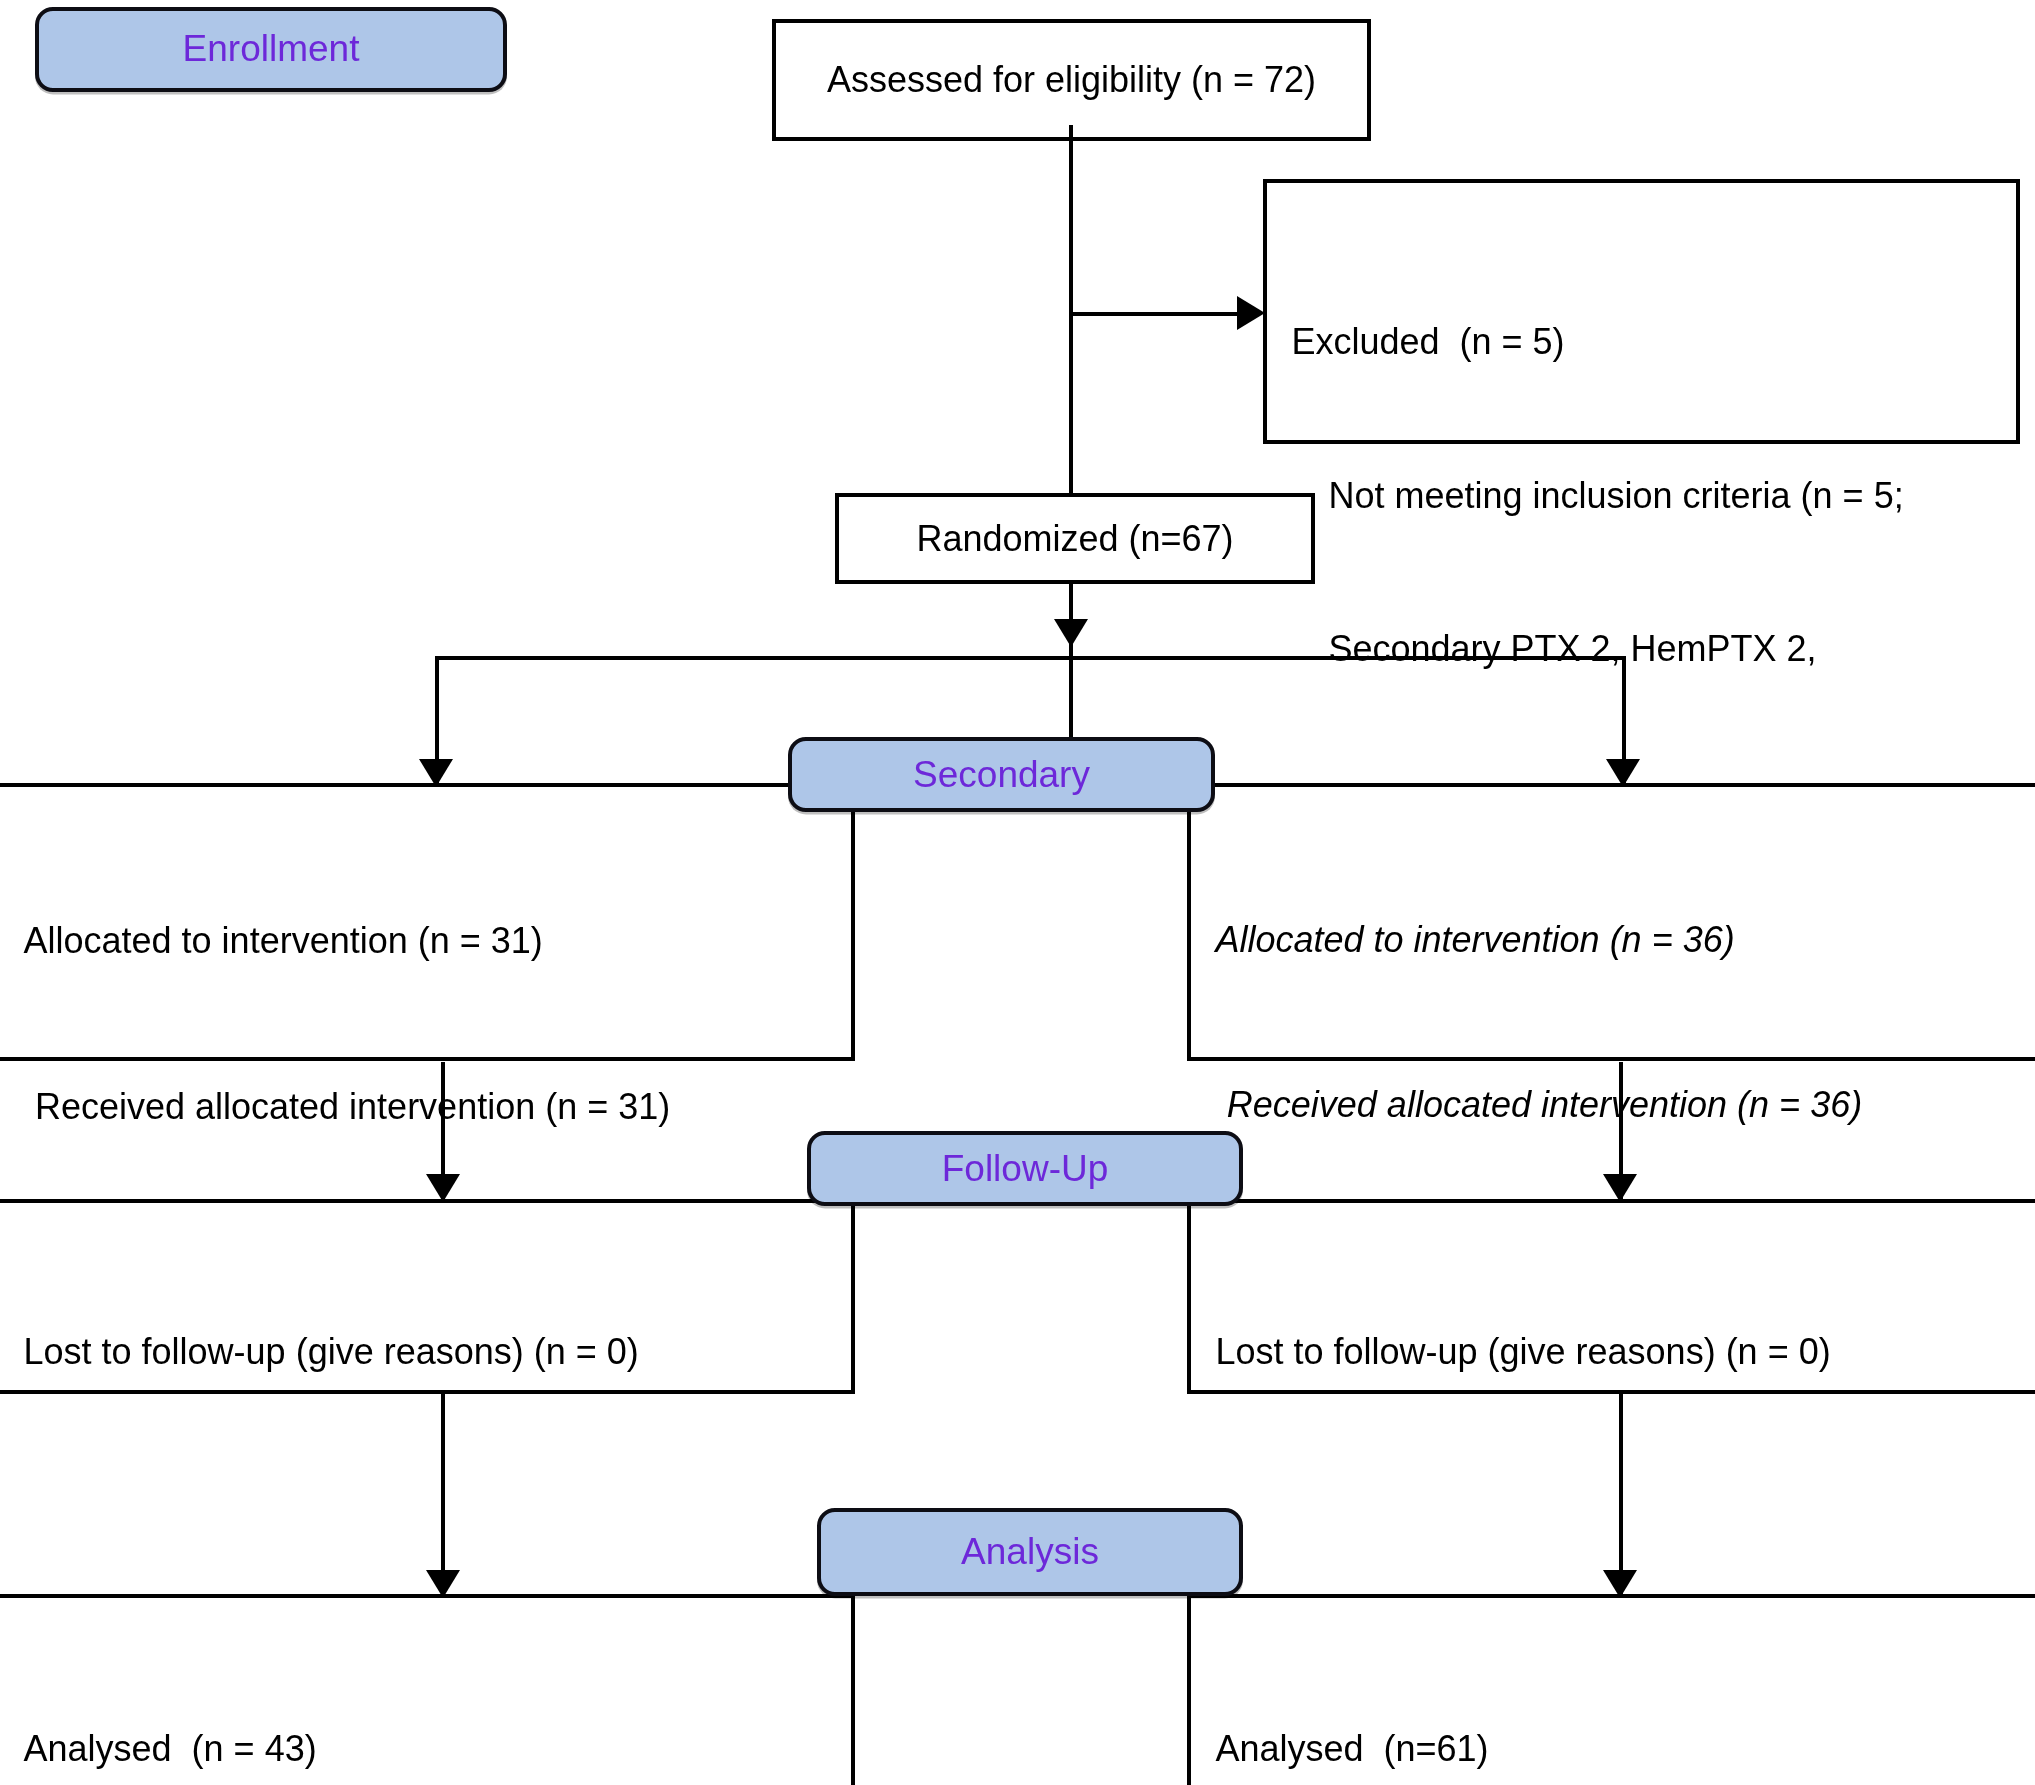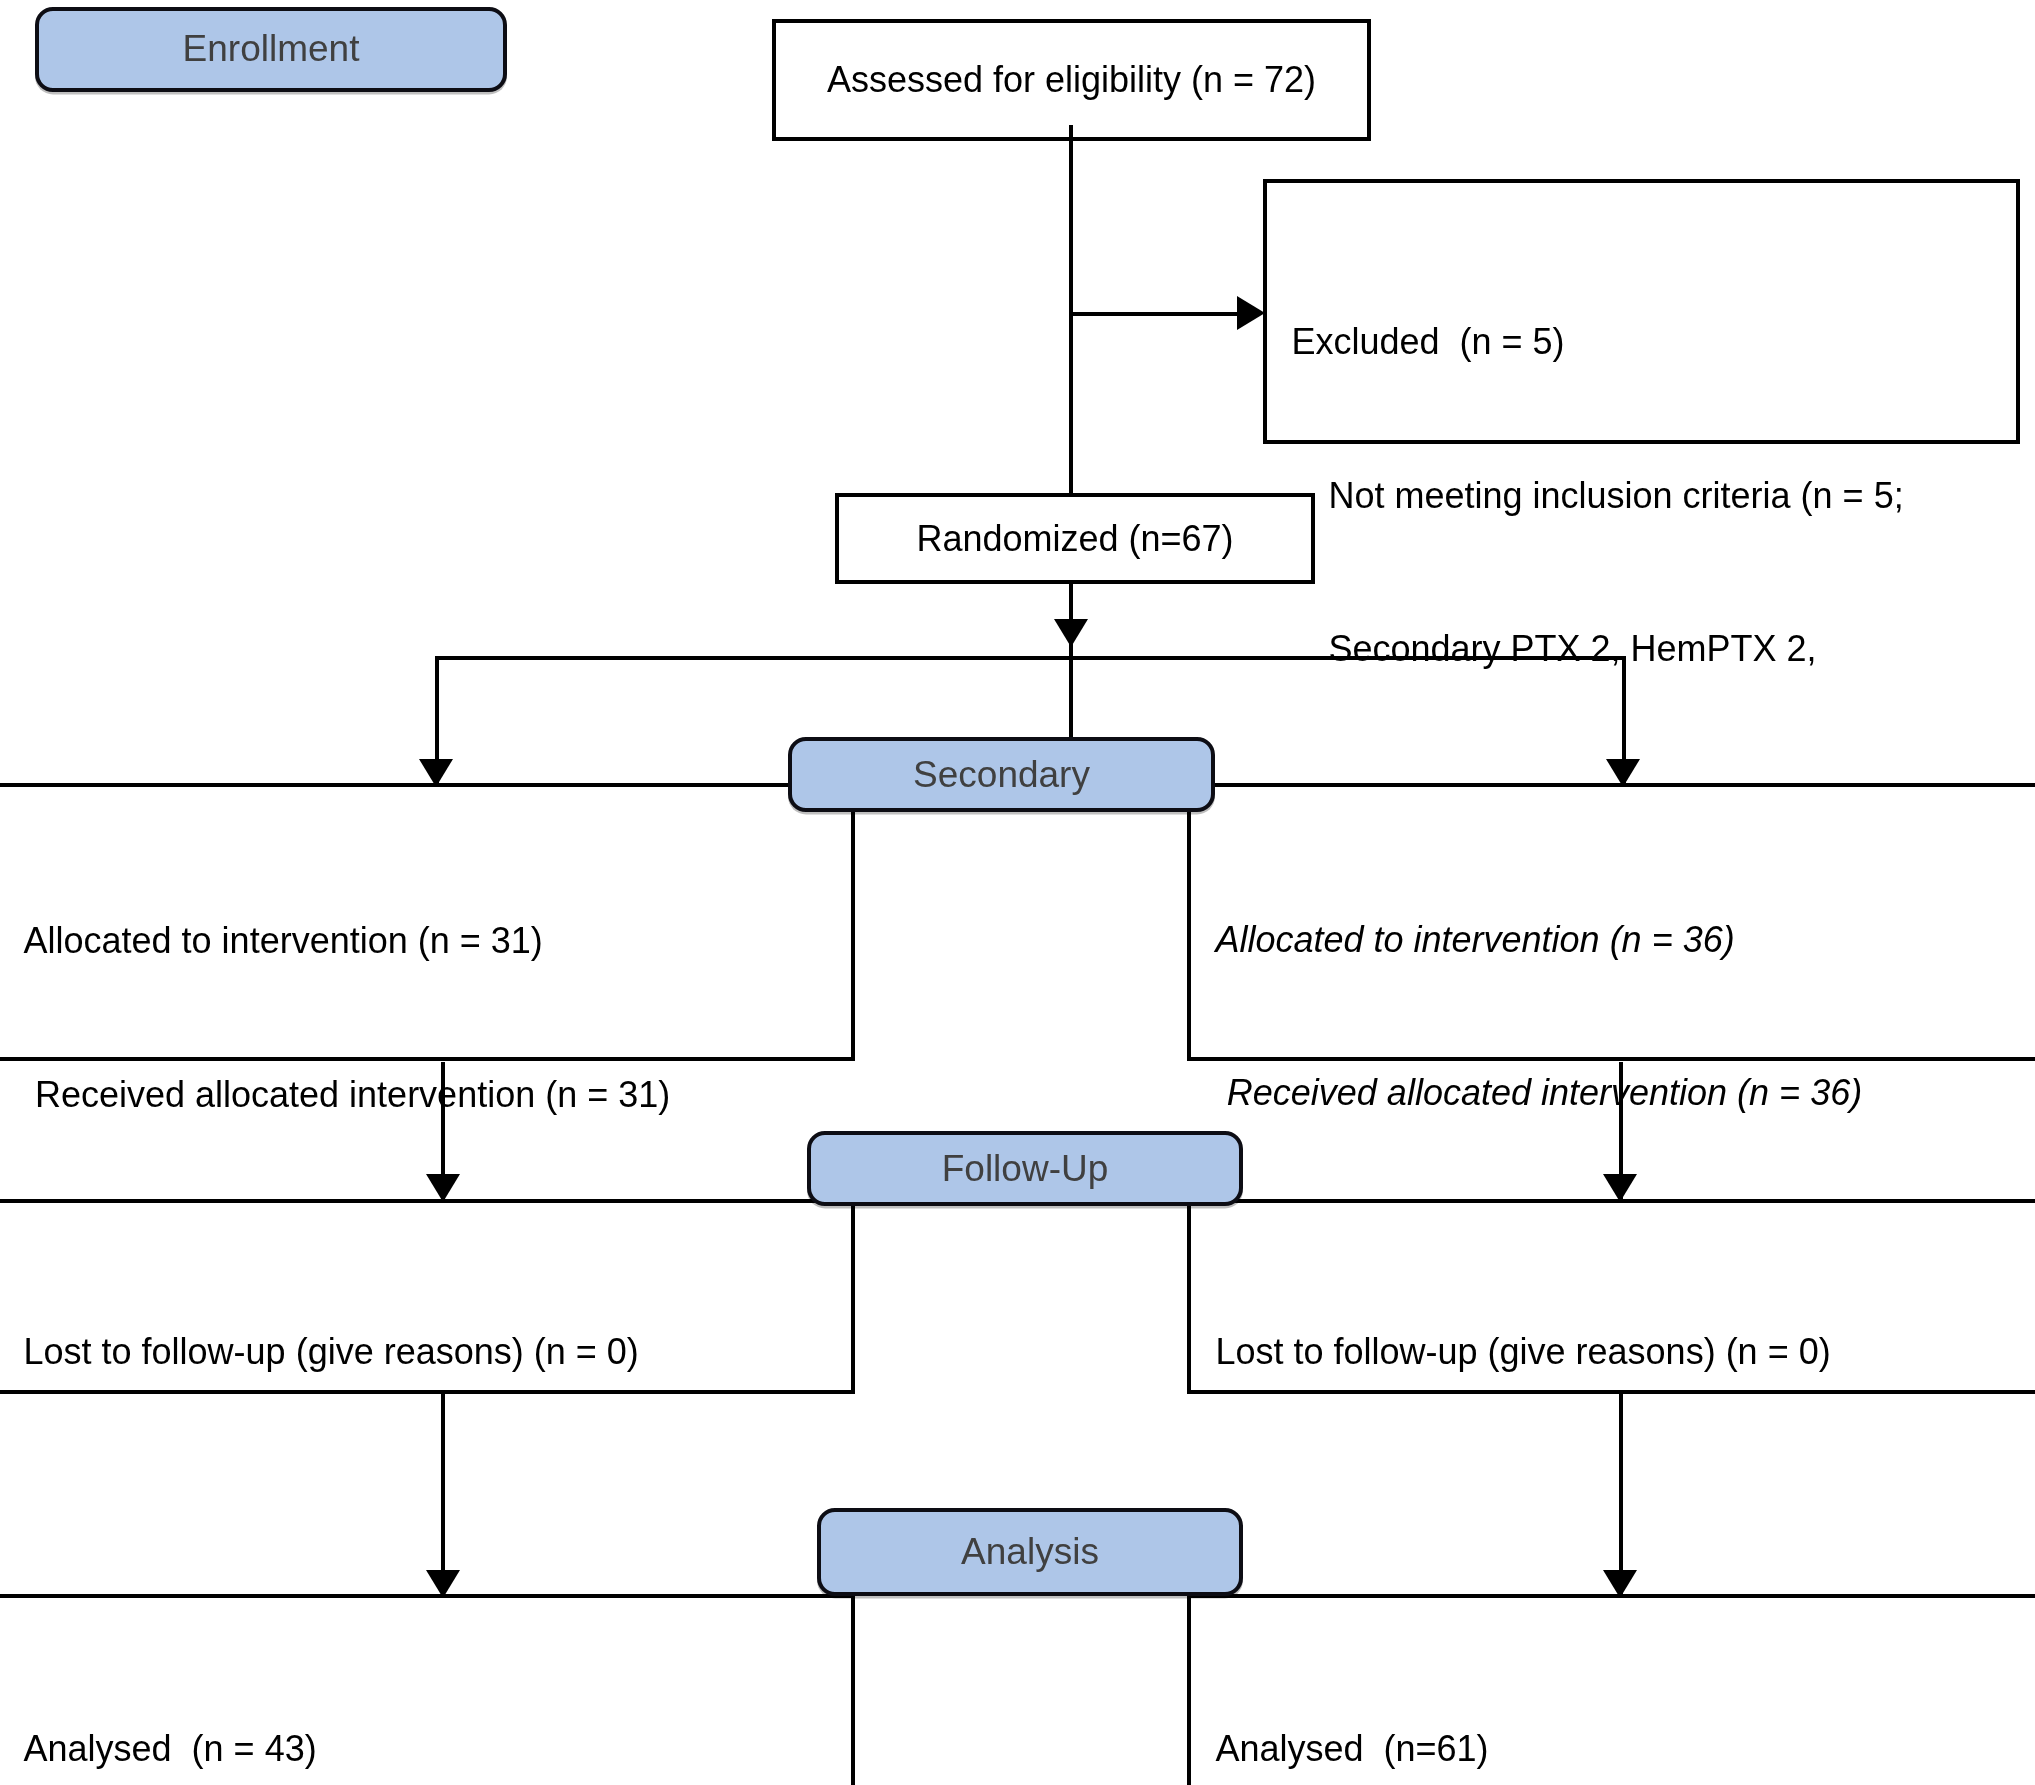--- a/index.html
+++ b/index.html
@@ -34,31 +34,31 @@
     display: flex;
     align-items: center;
     justify-content: center;
   }
 
   .line {
     position: absolute;
     white-space: pre;
   }
   .indent1 { padding-left: 37px; }
-  .indent-sm { padding-left: 11.4px; }
+  .indent-sm { padding-left: 11.4px; margin-top: 12px; }
   .spacer { display: block; height: 33px; }
 
   
   .badge {
     position: absolute;
     box-sizing: border-box;
     background: #aec6e8;
     border: 4.9px solid #0d0d14;
     border-radius: 18px;
-    color: #404040;
+    color: #6d28d9;
     font-size: 37px;
     display: flex;
     align-items: center;
     justify-content: center;
     z-index: 40;
     box-shadow: 0 2.4px 0 rgba(0,0,0,0.25);
   }
 
   
   .vline {

